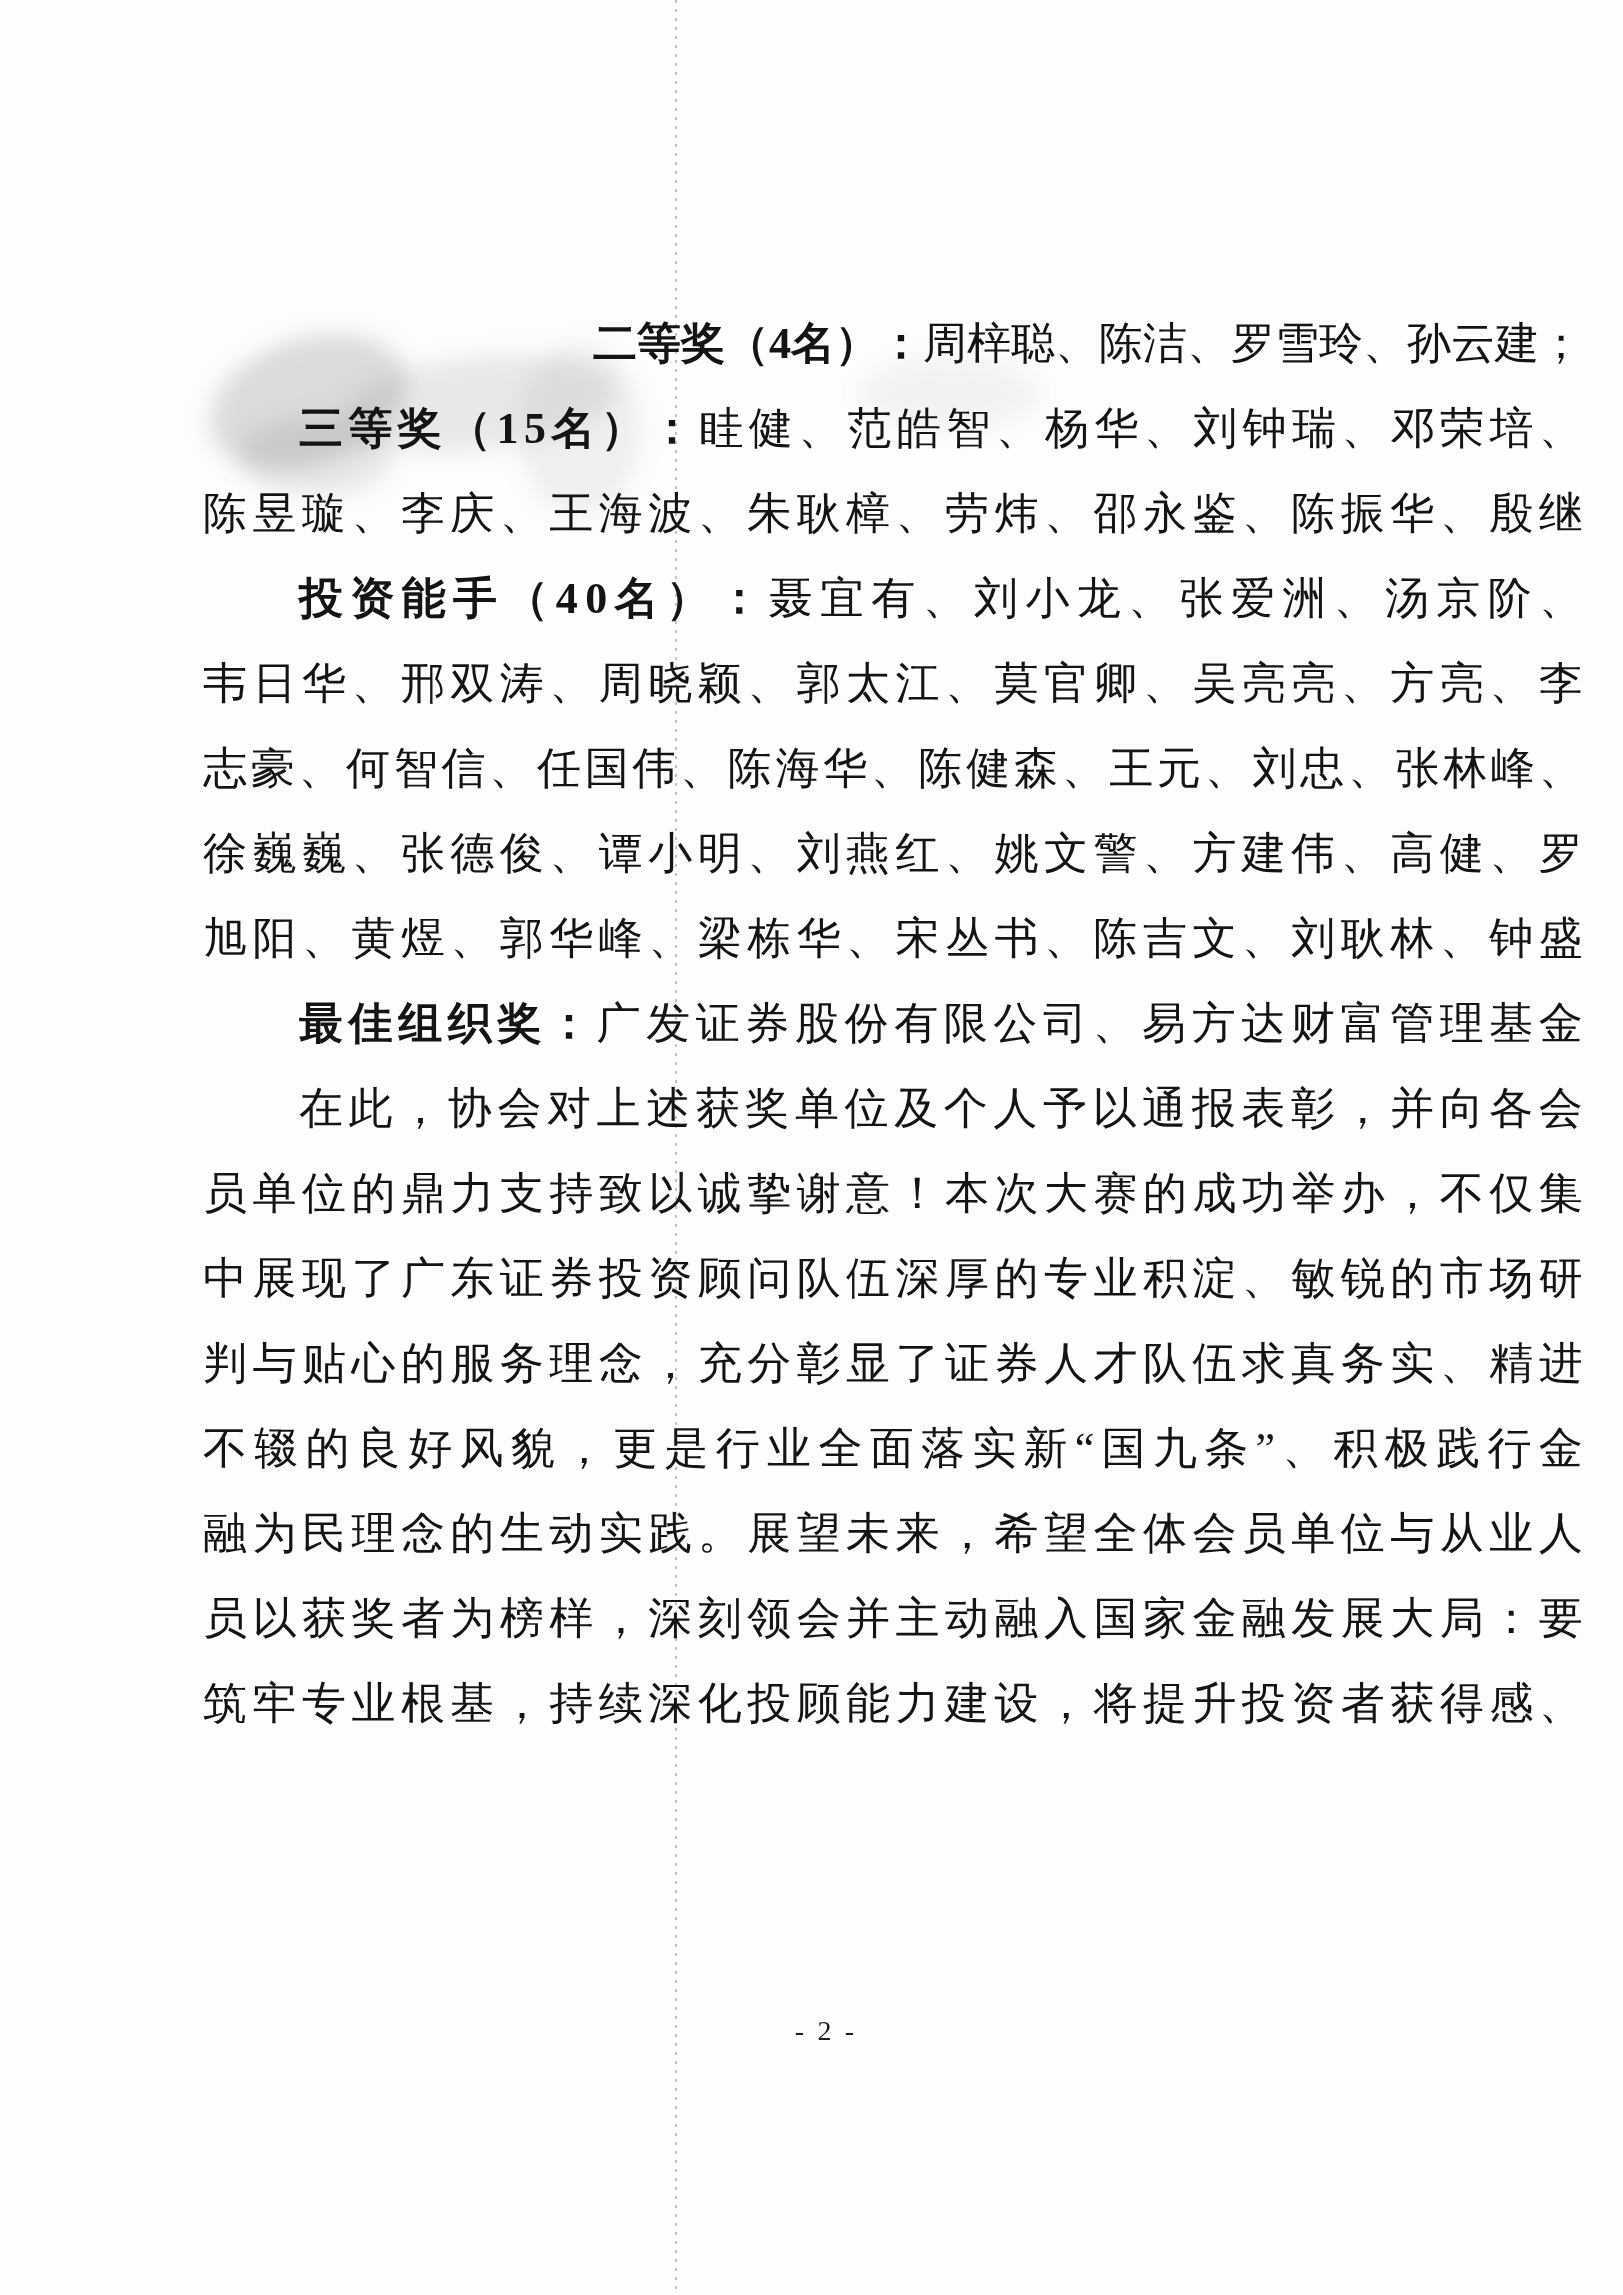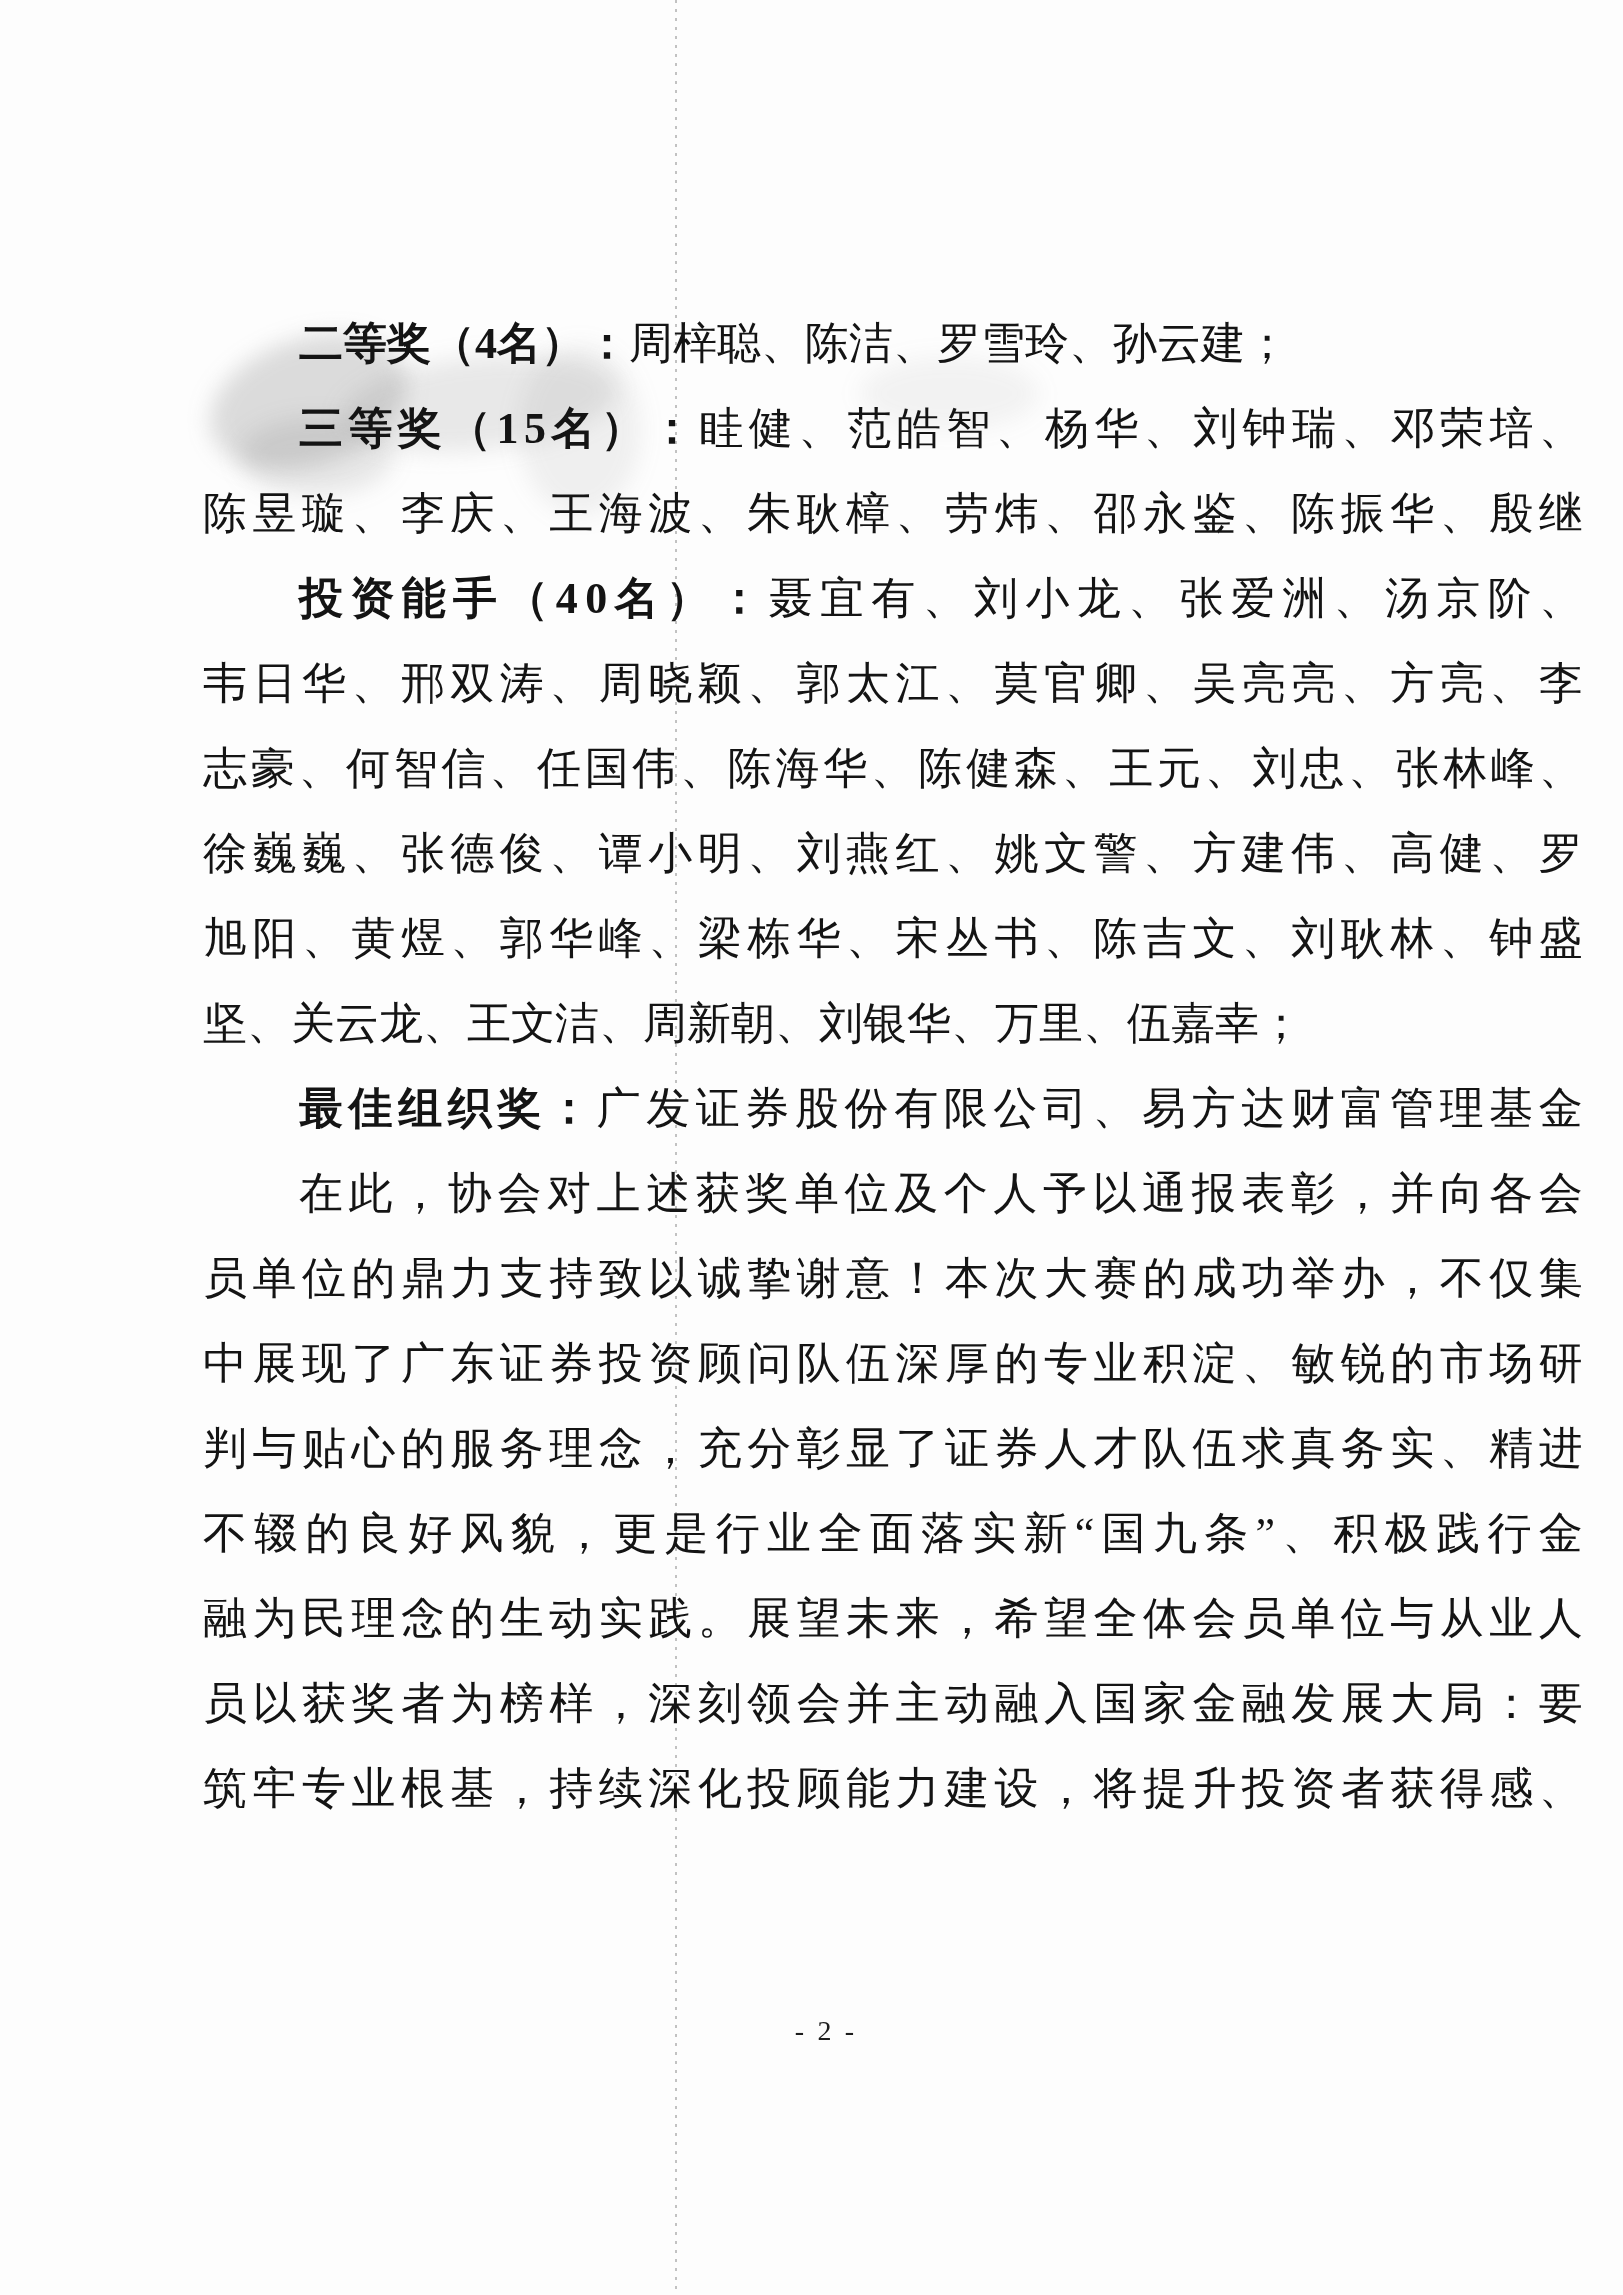--- a/index.html
+++ b/index.html
@@ -59,21 +59,21 @@
   .line:not(.justify) {
     line-height: 85px;
     white-space: nowrap;
   }
   .line.justify {
     display: flex;
     justify-content: space-between;
     align-items: center;
   }
   .line.justify > span { display: contents; }
-  .indent { padding-left: 96px; }
+  .indent { padding-left: 96px; text-align: right; }
   .prefix { font-weight: 700; }
 
   .pagenum {
     position: absolute;
     left: 826px;
     top: 2015px;
     transform: translateX(-50%);
     font-size: 28px;
     letter-spacing: 3.2px;
     color: #1d1d1d;
@@ -120,21 +120,20 @@
       </div>
 
     <div class="line justify">
         <span class="rest"><span class="ch">徐</span><span class="ch">巍</span><span class="ch">巍</span><span class="ch">、</span><span class="ch">张</span><span class="ch">德</span><span class="ch">俊</span><span class="ch">、</span><span class="ch">谭</span><span class="ch">小</span><span class="ch">明</span><span class="ch">、</span><span class="ch">刘</span><span class="ch">燕</span><span class="ch">红</span><span class="ch">、</span><span class="ch">姚</span><span class="ch">文</span><span class="ch">警</span><span class="ch">、</span><span class="ch">方</span><span class="ch">建</span><span class="ch">伟</span><span class="ch">、</span><span class="ch">高</span><span class="ch">健</span><span class="ch">、</span><span class="ch">罗</span></span>
       </div>
 
     <div class="line justify">
         <span class="rest"><span class="ch">旭</span><span class="ch">阳</span><span class="ch">、</span><span class="ch">黄</span><span class="ch">煜</span><span class="ch">、</span><span class="ch">郭</span><span class="ch">华</span><span class="ch">峰</span><span class="ch">、</span><span class="ch">梁</span><span class="ch">栋</span><span class="ch">华</span><span class="ch">、</span><span class="ch">宋</span><span class="ch">丛</span><span class="ch">书</span><span class="ch">、</span><span class="ch">陈</span><span class="ch">吉</span><span class="ch">文</span><span class="ch">、</span><span class="ch">刘</span><span class="ch">耿</span><span class="ch">林</span><span class="ch">、</span><span class="ch">钟</span><span class="ch">盛</span></span>
       </div>
 
-    <div class="line"><span class="rest">坚、关云龙、王文洁、周新朝、刘银华、万里、伍嘉幸；</span></div>
 
     <div class="line indent justify">
         <span class="prefix"><span class="ch">最</span><span class="ch">佳</span><span class="ch">组</span><span class="ch">织</span><span class="ch">奖</span><span class="ch">：</span></span>
         <span class="rest"><span class="ch">广</span><span class="ch">发</span><span class="ch">证</span><span class="ch">券</span><span class="ch">股</span><span class="ch">份</span><span class="ch">有</span><span class="ch">限</span><span class="ch">公</span><span class="ch">司</span><span class="ch">、</span><span class="ch">易</span><span class="ch">方</span><span class="ch">达</span><span class="ch">财</span><span class="ch">富</span><span class="ch">管</span><span class="ch">理</span><span class="ch">基</span><span class="ch">金</span></span>
       </div>
 
 
     <div class="line indent justify">
         <span class="rest"><span class="ch">在</span><span class="ch">此</span><span class="ch">，</span><span class="ch">协</span><span class="ch">会</span><span class="ch">对</span><span class="ch">上</span><span class="ch">述</span><span class="ch">获</span><span class="ch">奖</span><span class="ch">单</span><span class="ch">位</span><span class="ch">及</span><span class="ch">个</span><span class="ch">人</span><span class="ch">予</span><span class="ch">以</span><span class="ch">通</span><span class="ch">报</span><span class="ch">表</span><span class="ch">彰</span><span class="ch">，</span><span class="ch">并</span><span class="ch">向</span><span class="ch">各</span><span class="ch">会</span></span>
       </div>

